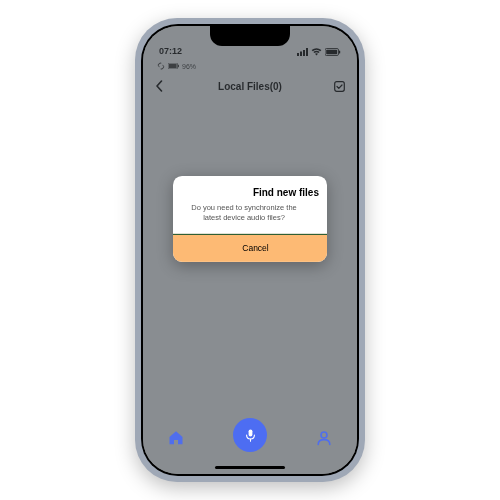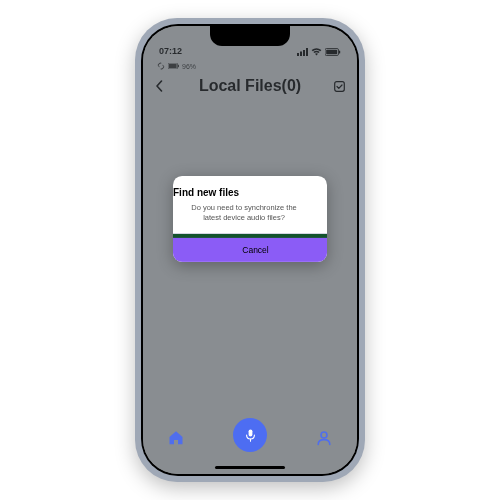--- a/index.html
+++ b/index.html
@@ -77,21 +77,21 @@
     position: relative;
     z-index: 10;
   }
   .nav-header {
     height: 24px;
     display: flex;
     align-items: center;
     justify-content: center;
     position: relative;
     z-index: 10;
-    font-size: 16px;
+    font-size: 10px;
     font-weight: 600;
     color: #000;
   }
   .nav-back {
     position: absolute;
     left: 12px;
     font-size: 12px;
   }
   .nav-action {
     position: absolute;
@@ -109,21 +109,21 @@
     left: 50%;
     transform: translate(-50%, -50%);
     width: 154px;
     background: #fff;
     border-radius: 9px;
     box-shadow: 0 4px 16px rgba(0,0,0,0.3);
     z-index: 30;
     overflow: hidden;
   }
   .dialog-title {
-    text-align: left;
+    text-align: right;
     font-size: 10px;
     font-weight: 700;
     padding: 11px 8px 5px 0;
     color: #000;
   }
   .dialog-msg {
     text-align: center;
     font-size: 7.5px;
     color: #555;
     padding: 0 22px 11px 10px;
@@ -135,23 +135,23 @@
   }
   .dialog-btn {
     flex: 1;
     display: flex;
     align-items: center;
     justify-content: center;
     font-size: 8.5px;
     cursor: pointer;
   }
   .btn-cancel {
-    background: #8b5cf6;
-    color: #000;
-    border-top: 4px solid #14532d;
+    background: #fdba74;
+    color: #000;
+    border-top: 1px solid #14532d;
     padding-left: 11px;
   }
   .btn-sync {
     background: #4d6df2;
     color: #fff;
     font-weight: 500;
   }
   .tabbar {
     position: absolute;
     bottom: 0;

